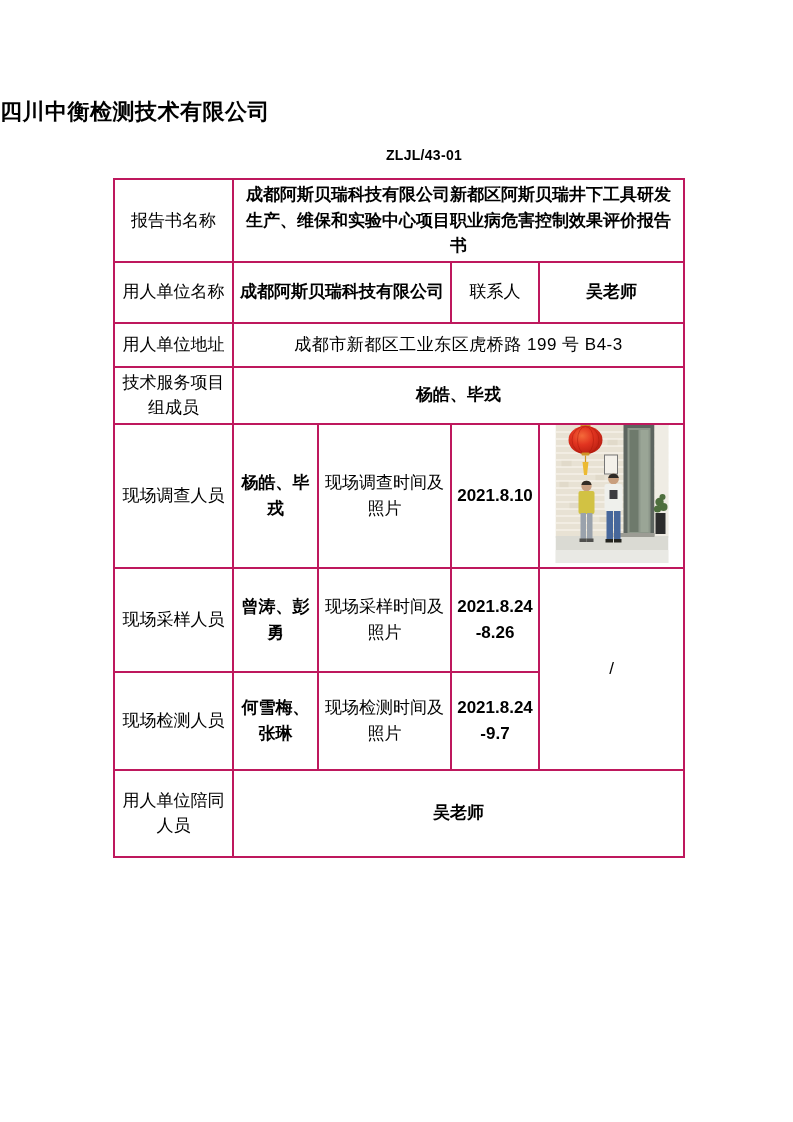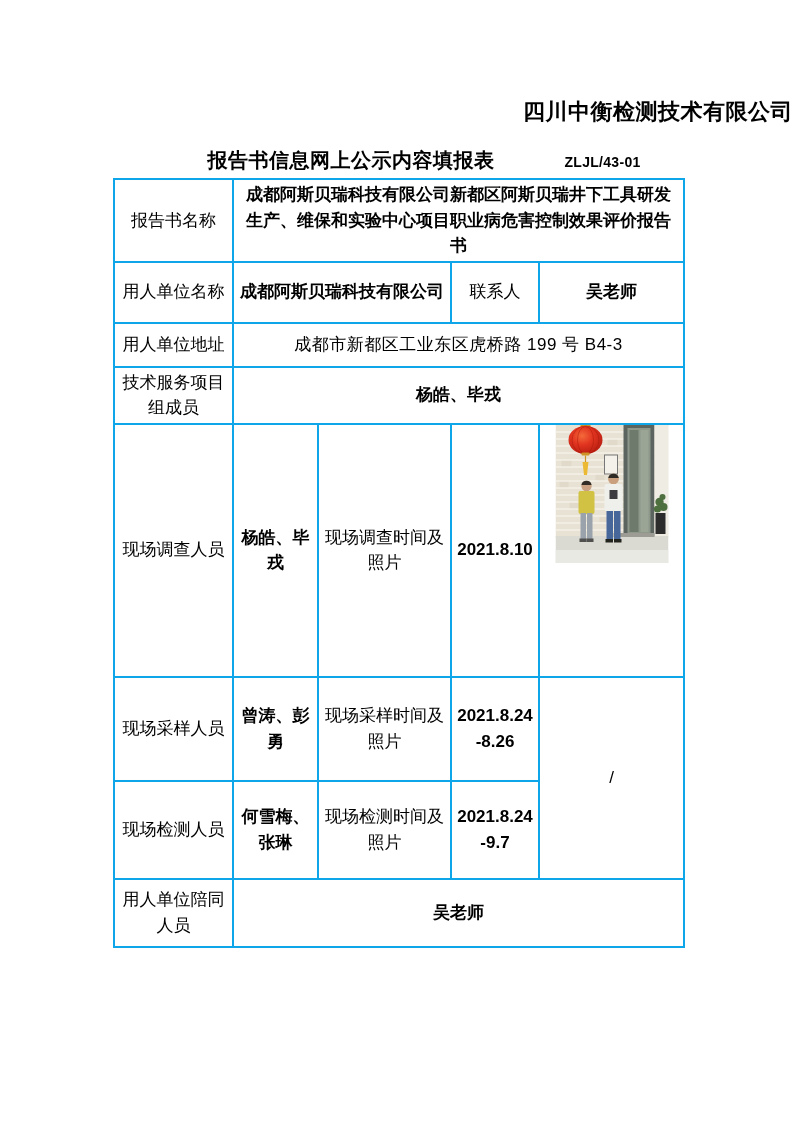--- a/index.html
+++ b/index.html
@@ -6,66 +6,65 @@
   .page{
     position:relative;
     width:793px;height:1122px;
     background:#ffffff;
     font-family:"Liberation Sans","DejaVu Sans",sans-serif;
     color:#000;
     overflow:hidden;
   }
   .doc-title{
     position:absolute;top:97px;left:0;width:100%;
-    margin:0;text-align:right;
+    margin:0;text-align:left;
     font-size:22px;font-weight:700;letter-spacing:0.5px;
   }
   .subtitle-row{
     position:absolute;top:147px;left:113px;width:570px;
     box-sizing:border-box;padding-left:52px;
     display:flex;justify-content:center;align-items:baseline;gap:70px;
   }
   .form-title{margin:0;font-size:20px;font-weight:700;letter-spacing:0.5px;}
   .form-code{font-size:14px;font-weight:700;letter-spacing:0.3px;}
   table.report-table{
     position:absolute;top:178px;left:113px;
     width:570px;table-layout:fixed;
     border-collapse:collapse;
   }
   .report-table td{
-    border:2px solid #0ea5e9;
+    border:2px solid #be185d;
     text-align:center;vertical-align:middle;
     padding:2px 4px;
     font-size:17px;line-height:1.5;
     white-space:pre-line;
     overflow:hidden;
   }
   .lbl{font-weight:400;}
   .val{font-weight:700;}
   .val-reg{font-weight:400;letter-spacing:0.5px;}
   .rpt{line-height:1.62;padding:2px 2px;}
   .date{font-weight:700;font-size:16px;line-height:1.5;border-radius:12px;}
   .slash{font-weight:400;font-size:19px;}
   tr.r1{height:59px;} tr.r2{height:61px;} tr.r3{height:44px;} tr.r4{height:54px;}
-  tr.r5{height:253px;} tr.r6{height:104px;} tr.r7{height:98px;} tr.r8{height:68px;}
+  tr.r5{height:144px;} tr.r6{height:104px;} tr.r7{height:98px;} tr.r8{height:87px;}
   td.photo-cell{position:relative;padding:0;vertical-align:top;}
   .photo{
     position:absolute;top:-13px;left:50%;transform:translateX(-50%);
     width:113px;height:151px;display:block;
   }
 </style>
 </head>
 <body>
 
 <div class="page">
 
   <h1 class="doc-title">四川中衡检测技术有限公司</h1>
 
   <div class="subtitle-row">
-    <h2 class="form-title">报告书信息网上公示内容填报表</h2>
     <span class="form-code">ZLJL/43-01</span>
   </div>
 
   <table class="report-table">
     <colgroup>
       <col style="width:119px">
         <col style="width:85px">
         <col style="width:133px">
         <col style="width:88px">
         <col style="width:145px">

